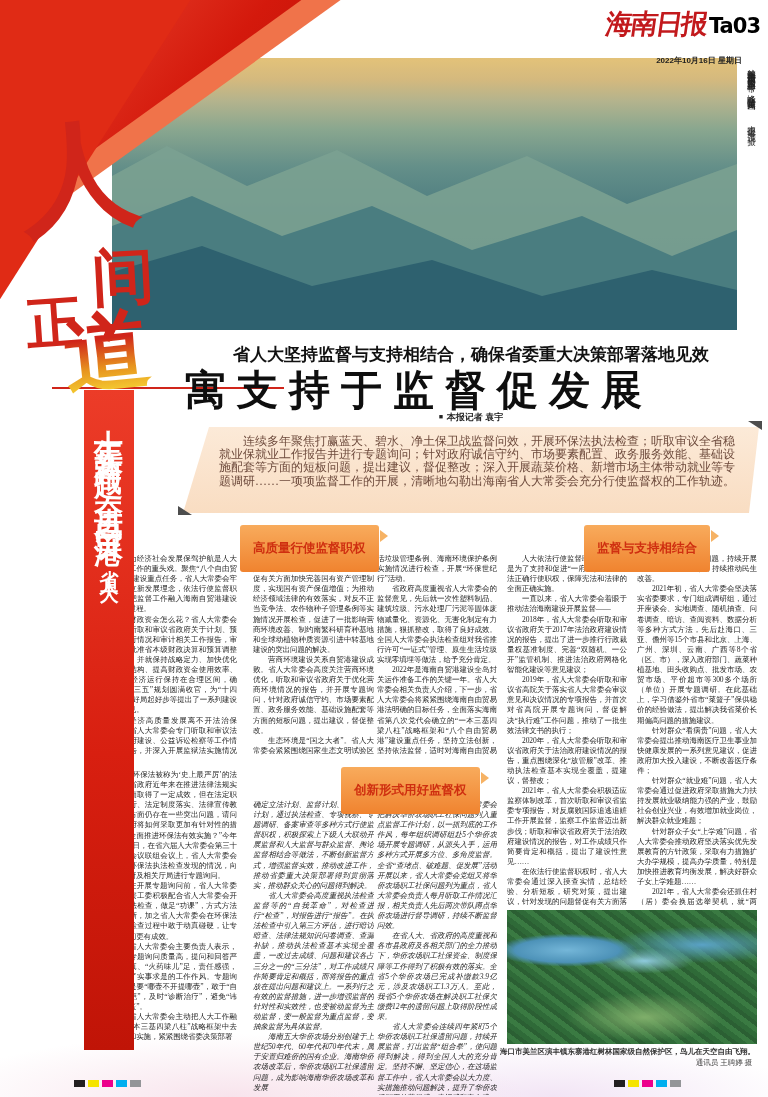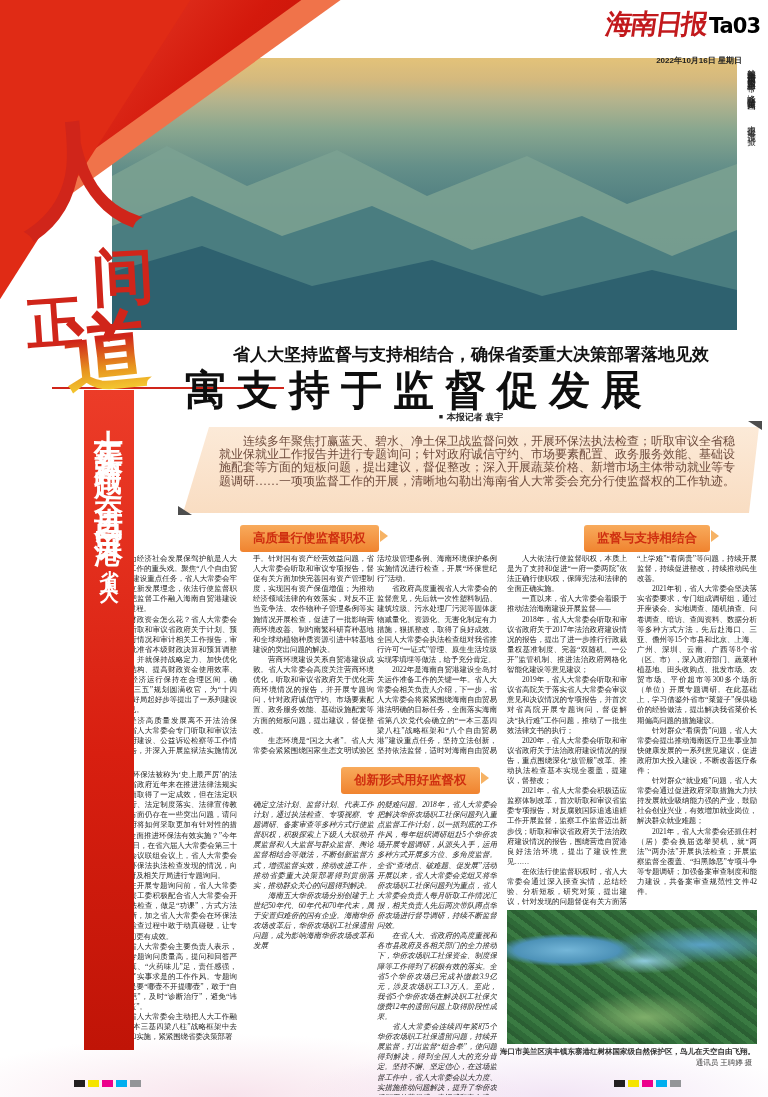--- a/index.html
+++ b/index.html
@@ -72,21 +72,21 @@
     background:linear-gradient(180deg,#fcead8 0%,#f9ddc2 100%);
     clip-path:polygon(26px 0,100% 0,calc(100% - 10px) 100%,0 100%);
     box-sizing:border-box;padding:8px 24px 0 36px;}
   .lede p{margin:0;font-size:12px;line-height:13.2px;text-align:justify;text-indent:2em;color:#6d4a3c;}
   .fold{position:absolute;width:0;height:0;z-index:3;}
   .fold.tr{right:6px;top:421px;border-left:14px solid transparent;border-top:9px solid #4d4d4d;left:auto;position:absolute;}
   .fold.bl{left:178px;top:506px;border-right:14px solid transparent;border-bottom:9px solid #4d4d4d;position:absolute;}
 
   
   .sec-hdr{position:absolute;z-index:4;font-family:"Liberation Sans","DejaVu Sans",sans-serif;
-    font-weight:bold;font-size:12.5px;color:#cf2f10;padding:5px 13px;border-radius:3px;
+    font-weight:bold;font-size:12.5px;color:#cf2f10;padding:15px 13px;border-radius:3px;
     background:linear-gradient(180deg,#f8ab5c 0%,#f0832f 100%);}
   .sec-hdr::after{content:"";position:absolute;right:-9px;top:5px;width:0;height:0;
     border-left:8px solid #f6b264;border-top:6px solid transparent;border-bottom:6px solid transparent;}
   .hdr1{left:240px;top:525px;}
   .hdr2{left:341px;top:767px;}
   .hdr3{left:584px;top:525px;}
 
   
   .col{position:absolute;top:554px;z-index:1;}
   .col1{left:114px;width:123px;}
@@ -191,20 +191,21 @@
       </div>
   </div>
   <div class="col col2">
     <div class="blk t">
         <p class="cont">手。针对国有资产经营效益问题，省人大常委会听取和审议专项报告，督促有关方面加快完善国有资产管理制度，实现国有资产保值增值；为推动经济领域法律的有效落实，对反不正当竞争法、农作物种子管理条例等实施情况开展检查，促进了一批影响营商环境改善、制约南繁科研育种基地和全球动植物种质资源引进中转基地建设的突出问题的解决。</p>
         <p>营商环境建设关系自贸港建设成败。省人大常委会高度关注营商环境优化，听取和审议省政府关于优化营商环境情况的报告，并开展专题询问，针对政府诚信守约、市场要素配置、政务服务效能、基础设施配套等方面的短板问题，提出建议，督促整改。</p>
         <p>生态环境是“国之大者”。省人大常委会紧紧围绕国家生态文明试验区建设，连续多年紧扣打赢蓝天、碧水、净土保卫战监督问效，先后对固体废物污染环境防治法、环保法、海南省生</p>
       </div>
     <div class="blk b">
         <p class="cont">确定立法计划、监督计划、代表工作计划，通过执法检查、专项视察、专题调研、备案审查等多种方式行使监督职权，积极探索上下级人大联动开展监督和人大监督与群众监督、舆论监督相结合等做法，不断创新监督方式，增强监督实效，推动改进工作，推动省委重大决策部署得到贯彻落实，推动群众关心的问题得到解决。</p>
+        <p>省人大常委会高度重视执法检查监督等的“自我革命”，对检查进行“检查”，对报告进行“报告”。在执法检查中引入第三方评估，进行暗访暗查、法律法规知识问卷调查、查漏补缺，推动执法检查基本实现全覆盖，一改过去成绩、问题和建议各占三分之一的“三分法”，对工作成绩只作简要肯定和概括，而将报告的重点放在提出问题和建议上。一系列行之有效的监督措施，进一步增强监督的针对性和实效性，也变被动监督为主动监督，变一般监督为重点监督，变抽象监督为具体监督。</p>
         <p>海南五大华侨农场分别创建于上世纪50年代、60年代和70年代末，属于安置归难侨的国有企业。海南华侨农场改革后，华侨农场职工社保遗留问题，成为影响海南华侨农场改革和发展</p>
       </div>
   </div>
   <div class="col col3">
     <div class="blk t">
         <p class="cont">活垃圾管理条例、海南环境保护条例实施情况进行检查，开展“环保世纪行”活动。</p>
         <p>省政府高度重视省人大常委会的监督意见，先后就一次性塑料制品、建筑垃圾、污水处理厂污泥等固体废物减量化、资源化、无害化制定有力措施，狠抓整改，取得了良好成效。全国人大常委会执法检查组对我省推行许可“一证式”管理、原生生活垃圾实现零填埋等做法，给予充分肯定。</p>
         <p>2022年是海南自贸港建设全岛封关运作准备工作的关键一年。省人大常委会相关负责人介绍，下一步，省人大常委会将紧紧围绕海南自由贸易港法明确的目标任务，全面落实海南省第八次党代会确立的“一本三基四梁八柱”战略框架和“八个自由贸易港”建设重点任务，坚持立法创新，坚持依法监督，适时对海南自由贸易港法以及相关地方法规实施情况开展检查，以刚性监督促进法律法规有效实施。</p>
       </div>
     <div class="blk b">
@@ -213,30 +214,31 @@
         <p>省人大常委会连续四年紧盯5个华侨农场职工社保遗留问题，持续开展监督，打出监督“组合拳”，使问题得到解决，得到全国人大的充分肯定。坚持不懈、坚定信心，在这场监督工作中，省人大常委会以大力度、实措施推动问题解决，提升了华侨农场职工的获得感、幸福感和安全感。</p>
       </div>
   </div>
   <div class="col col4">
     <div class="blk s">
         <p>人大依法行使监督职权，本质上是为了支持和促进“一府一委两院”依法正确行使职权，保障宪法和法律的全面正确实施。</p>
         <p>一直以来，省人大常委会着眼于推动法治海南建设开展监督——</p>
         <p>2018年，省人大常委会听取和审议省政府关于2017年法治政府建设情况的报告，提出了进一步推行行政裁量权基准制度、完善“双随机、一公开”监管机制、推进法治政府网格化智能化建设等意见建议；</p>
         <p>2019年，省人大常委会听取和审议省高院关于落实省人大常委会审议意见和决议情况的专项报告，并首次对省高院开展专题询问，督促解决“执行难”工作问题，推动了一批生效法律文书的执行；</p>
         <p>2020年，省人大常委会听取和审议省政府关于法治政府建设情况的报告，重点围绕深化“放管服”改革、推动执法检查基本实现全覆盖，提建议，督整改；</p>
-        <p>2021年，省人大常委会积极适应监察体制改革，首次听取和审议省监委专项报告，对反腐败国际追逃追赃工作开展监督，监察工作监督迈出新步伐；听取和审议省政府关于法治政府建设情况的报告，围绕营造自贸港良好法治环境，提出了建设性意见……</p>
+        <p>2021年，省人大常委会积极适应监察体制改革，首次听取和审议省监委专项报告，对反腐败国际追逃追赃工作开展监督，监察工作监督迈出新步伐；听取和审议省政府关于法治政府建设情况的报告，对工作成绩只作简要肯定和概括，提出了建设性意见……</p>
         <p>在依法行使监督职权时，省人大常委会通过深入摸查实情，总结经验、分析短板，研究对策，提出建议，针对发现的问题督促有关方面落实责任，加强整改。</p>
       </div>
   </div>
   <div class="col col5">
     <div class="blk s">
         <p class="cont">“上学难”“看病贵”等问题，持续开展监督，持续促进整改，持续推动民生改善。</p>
         <p>2021年初，省人大常委会坚决落实省委要求，专门组成调研组，通过开座谈会、实地调查、随机抽查、问卷调查、暗访、查阅资料、数据分析等多种方式方法，先后赴海口、三亚、儋州等15个市县和北京、上海、广州、深圳、云南、广西等8个省（区、市），深入政府部门、蔬菜种植基地、田头收购点、批发市场、农贸市场、平价超市等300多个场所（单位）开展专题调研。在此基础上，学习借鉴外省市“菜篮子”保供稳价的经验做法，提出解决我省菜价长期偏高问题的措施建议。</p>
         <p>针对群众“看病贵”问题，省人大常委会提出推动海南医疗卫生事业加快健康发展的一系列意见建议，促进政府加大投入建设，不断改善医疗条件；</p>
         <p>针对群众“就业难”问题，省人大常委会通过促进政府采取措施大力扶持发展就业吸纳能力强的产业，鼓励社会创业兴业，有效增加就业岗位，解决群众就业难题；</p>
+        <p>针对群众子女“上学难”问题，省人大常委会推动政府坚决落实优先发展教育的方针政策，采取有力措施扩大办学规模，提高办学质量，特别是加快推进教育均衡发展，解决好群众子女上学难题……</p>
         <p>2021年，省人大常委会还抓住村（居）委会换届选举契机，就“两法”“两办法”开展执法检查；开展监察监督全覆盖、“扫黑除恶”专项斗争等专题调研；加强备案审查制度和能力建设，共备案审查规范性文件42件。</p>
       </div>
   </div>
 
   <div class="bphoto"></div>
   <div class="bcap">
     <span>海口市美兰区演丰镇东寨港红树林国家级自然保护区，鸟儿在天空自由飞翔。</span>
     <span class="credit">通讯员 王聘婷 摄</span>
   </div>
 

